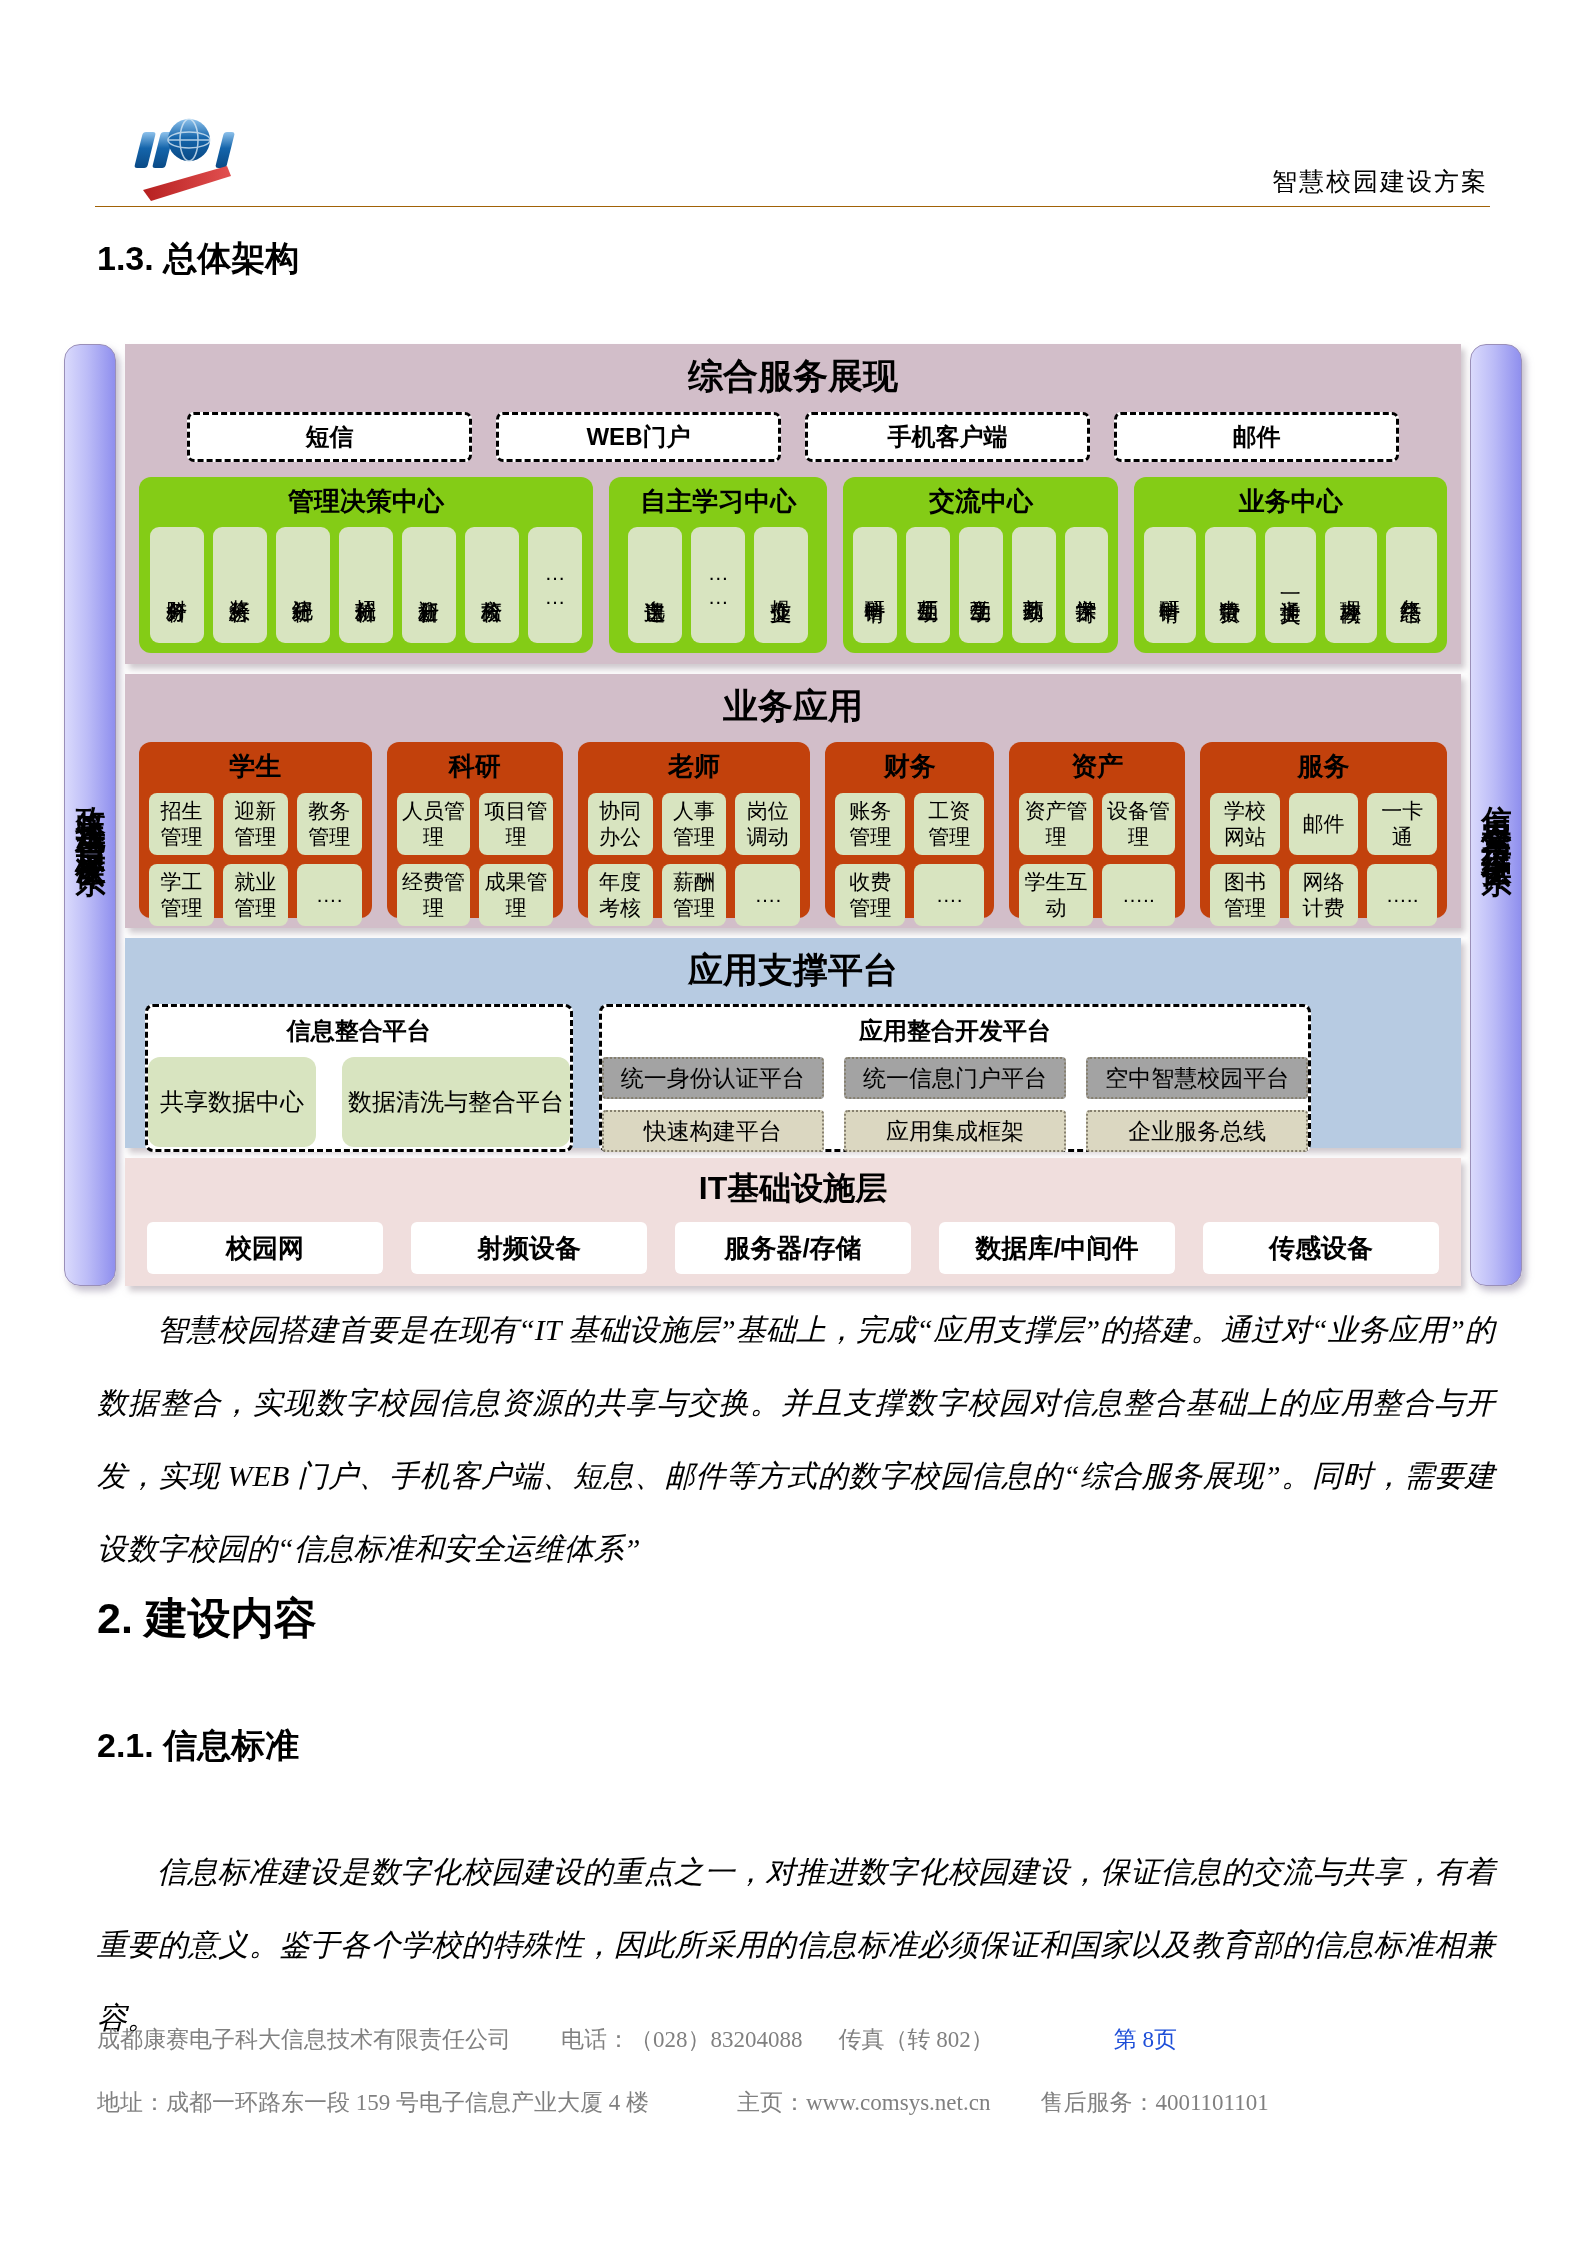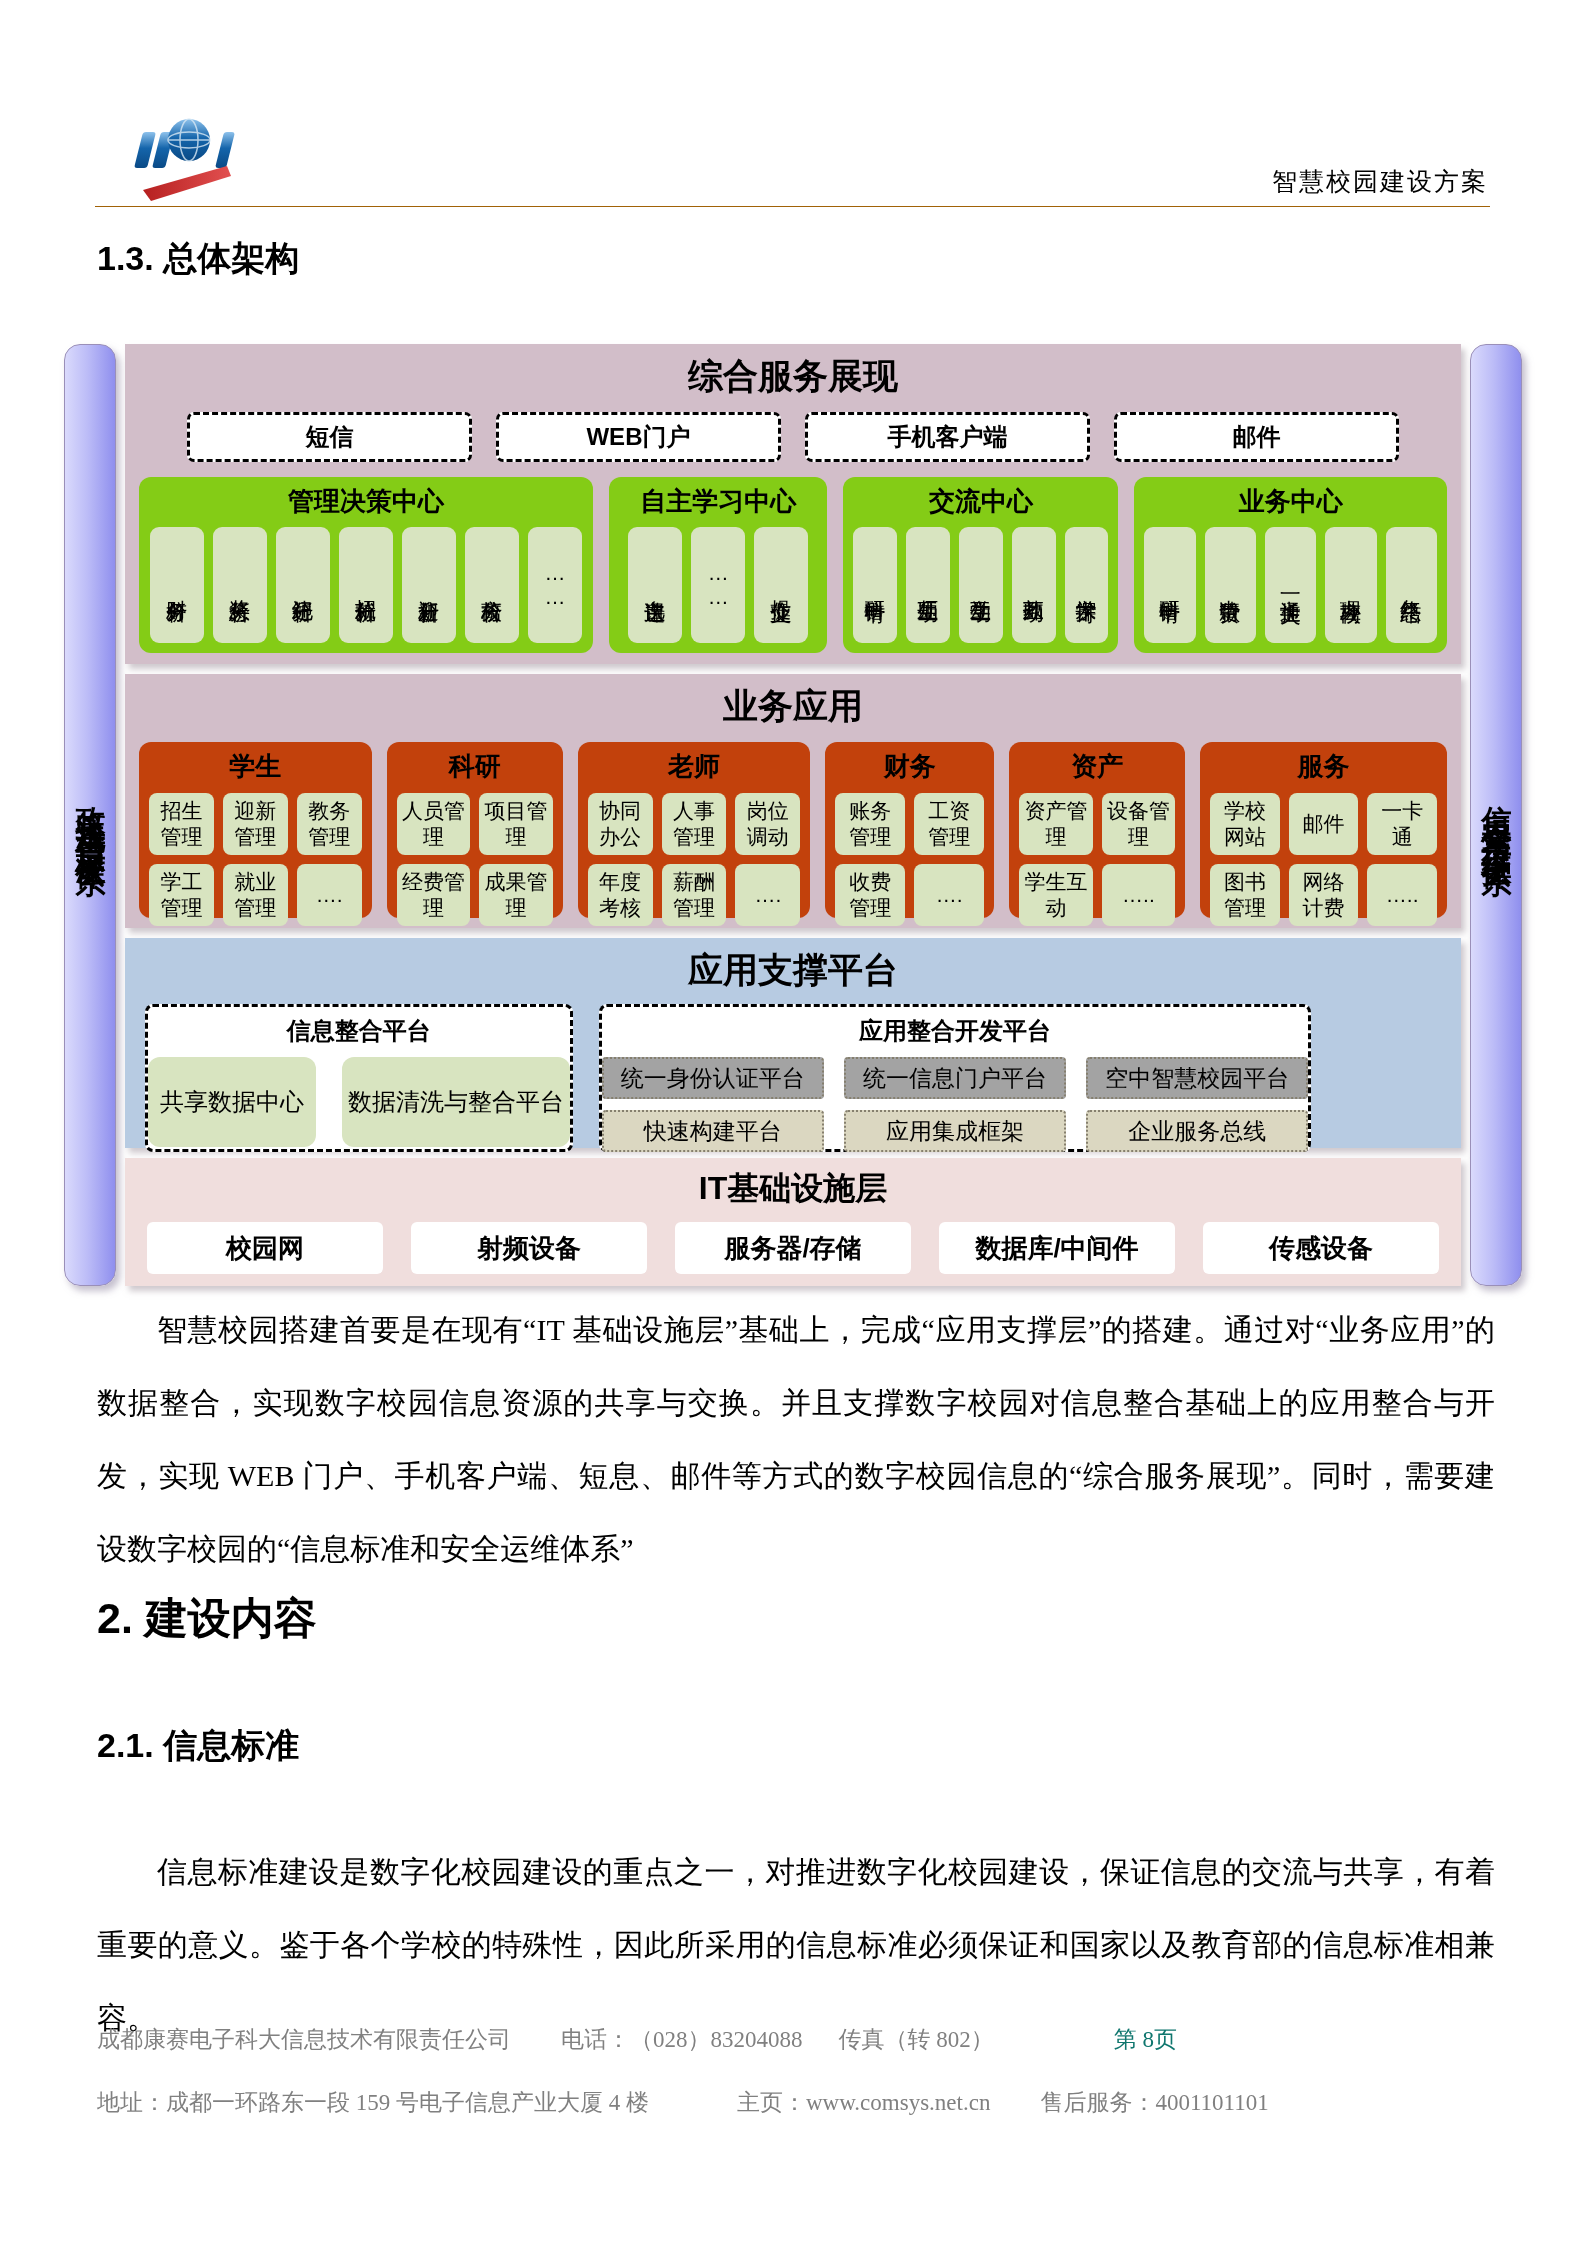--- a/index.html
+++ b/index.html
@@ -10,21 +10,21 @@
   .header { position:absolute; left:95px; right:97px; top:106px; height:100px; border-bottom:1px solid #a16207; }
   .logo { position:absolute; left:32px; top:2px; }
   .doc-title { position:absolute; right:2px; bottom:8px; font-family:"Liberation Sans",sans-serif;
                font-size:25px; letter-spacing:2px; }
 
   
   .h13 { position:absolute; left:97px; top:236px; font-size:34px; font-weight:bold; font-family:"Liberation Sans",sans-serif; }
   .h2  { position:absolute; left:97px; top:1590px; font-size:43px; font-weight:bold; font-family:"Liberation Sans",sans-serif; }
   .h21 { position:absolute; left:97px; top:1723px; font-size:34px; font-weight:bold; font-family:"Liberation Sans",sans-serif; }
   .body-p { position:absolute; left:97px; width:1398px; font-size:30px; line-height:73px;
-            text-align:justify; text-indent:2em; margin:0; }
+            text-align:justify; text-indent:2em; margin:0;font-style:italic; }
   .p1 { top:1293px; } .p2 { top:1835px; }
 
   
   .diagram { position:absolute; left:64px; top:344px; width:1458px; height:942px; display:flex; gap:9px; }
   .sidebar { width:50px; border-radius:16px; flex:0 0 auto;
              background:linear-gradient(to right,#dadafc 0%,#bcbcf7 45%,#8f8fee 100%);
              border:1px solid #9a8fb8; box-shadow:4px 5px 7px rgba(150,140,165,.55);
              display:flex; align-items:center; justify-content:center; }
   .sidebar span { writing-mode:vertical-lr; text-orientation:upright;
                   font-family:"Liberation Sans",sans-serif; font-weight:bold; font-size:30px; letter-spacing:6px; }
@@ -80,21 +80,21 @@
   
   .infra { height:128px; padding:0 18px; }
   .infra-items { display:flex; gap:28px; margin-top:11px; padding:0 4px; }
   .infra-item { flex:1; background:#fff; border-radius:6px; height:52px; line-height:52px; text-align:center;
                 font-family:"Liberation Sans",sans-serif; font-size:26px; font-weight:600; }
 
   
   .footer { position:absolute; left:97px; top:2024px; width:1398px; font-size:23px; color:#808080; }
   .f-line { display:flex; align-items:baseline; margin-bottom:32px; white-space:nowrap; }
   .f-phone { margin-left:50px; } .f-fax { margin-left:36px; }
-  .f-page { margin-left:120px; color:#0f766e; }
+  .f-page { margin-left:120px; color:#1d4ed8; }
   .f-home { margin-left:88px; } .f-service { margin-left:50px; }
 </style>
 </head>
 <body>
 
 <div class="page">
 
   <div class="header">
     <div class="logo">
       <svg width="108" height="96" viewBox="0 0 108 96">

